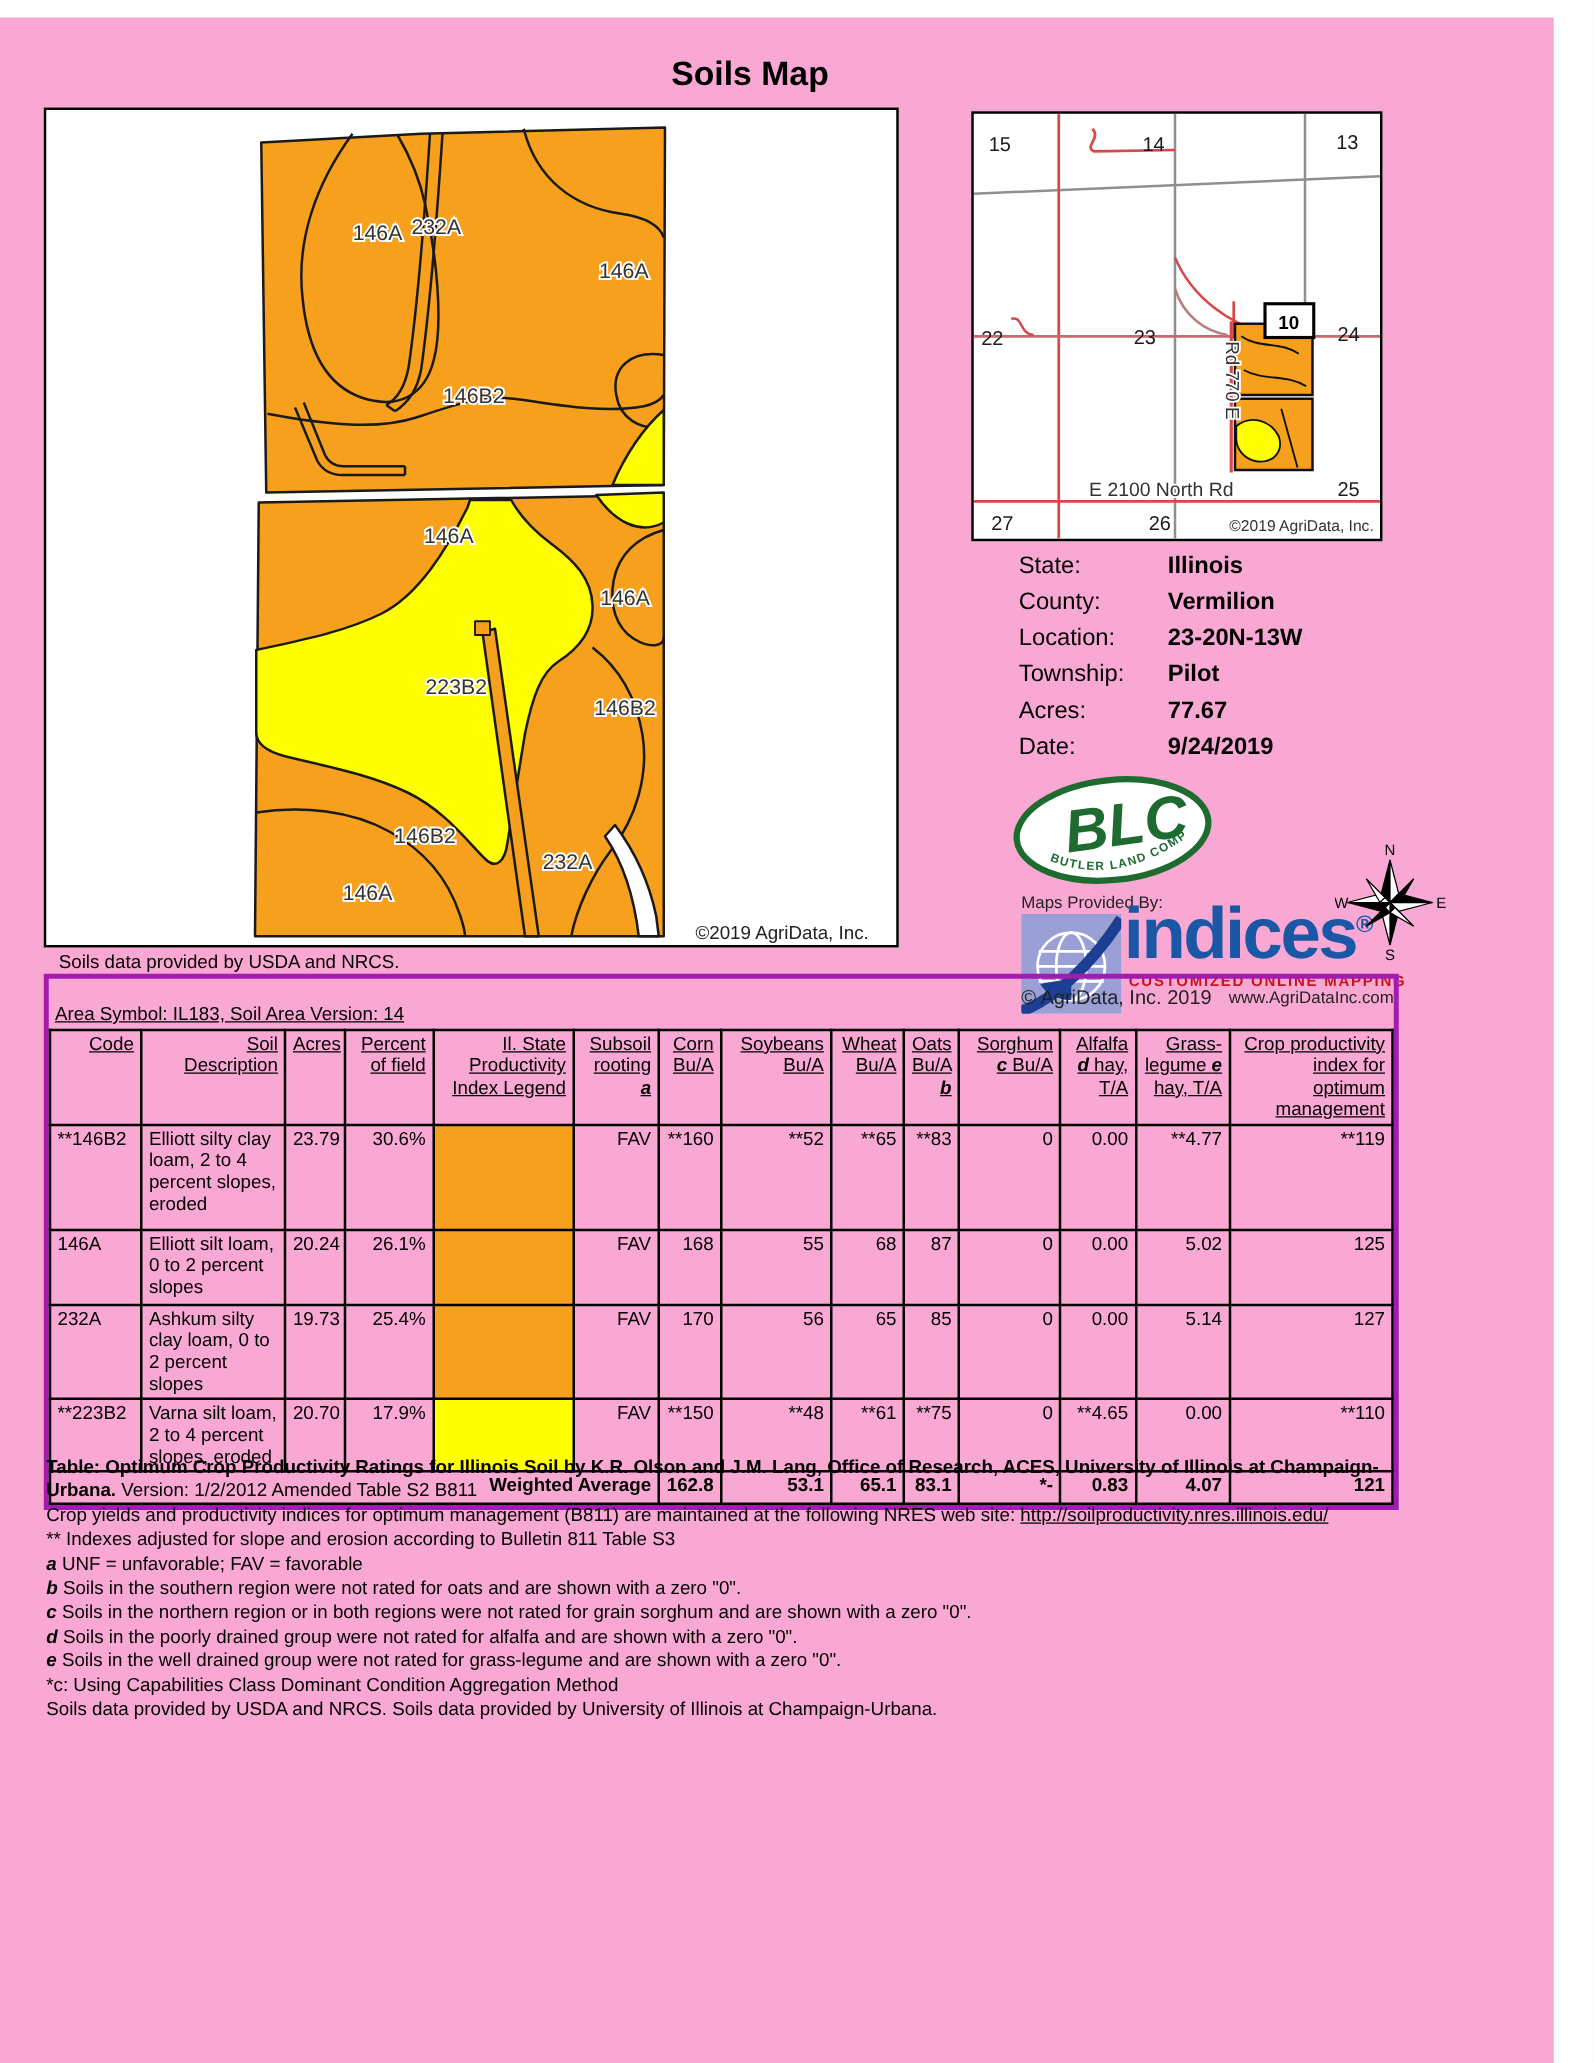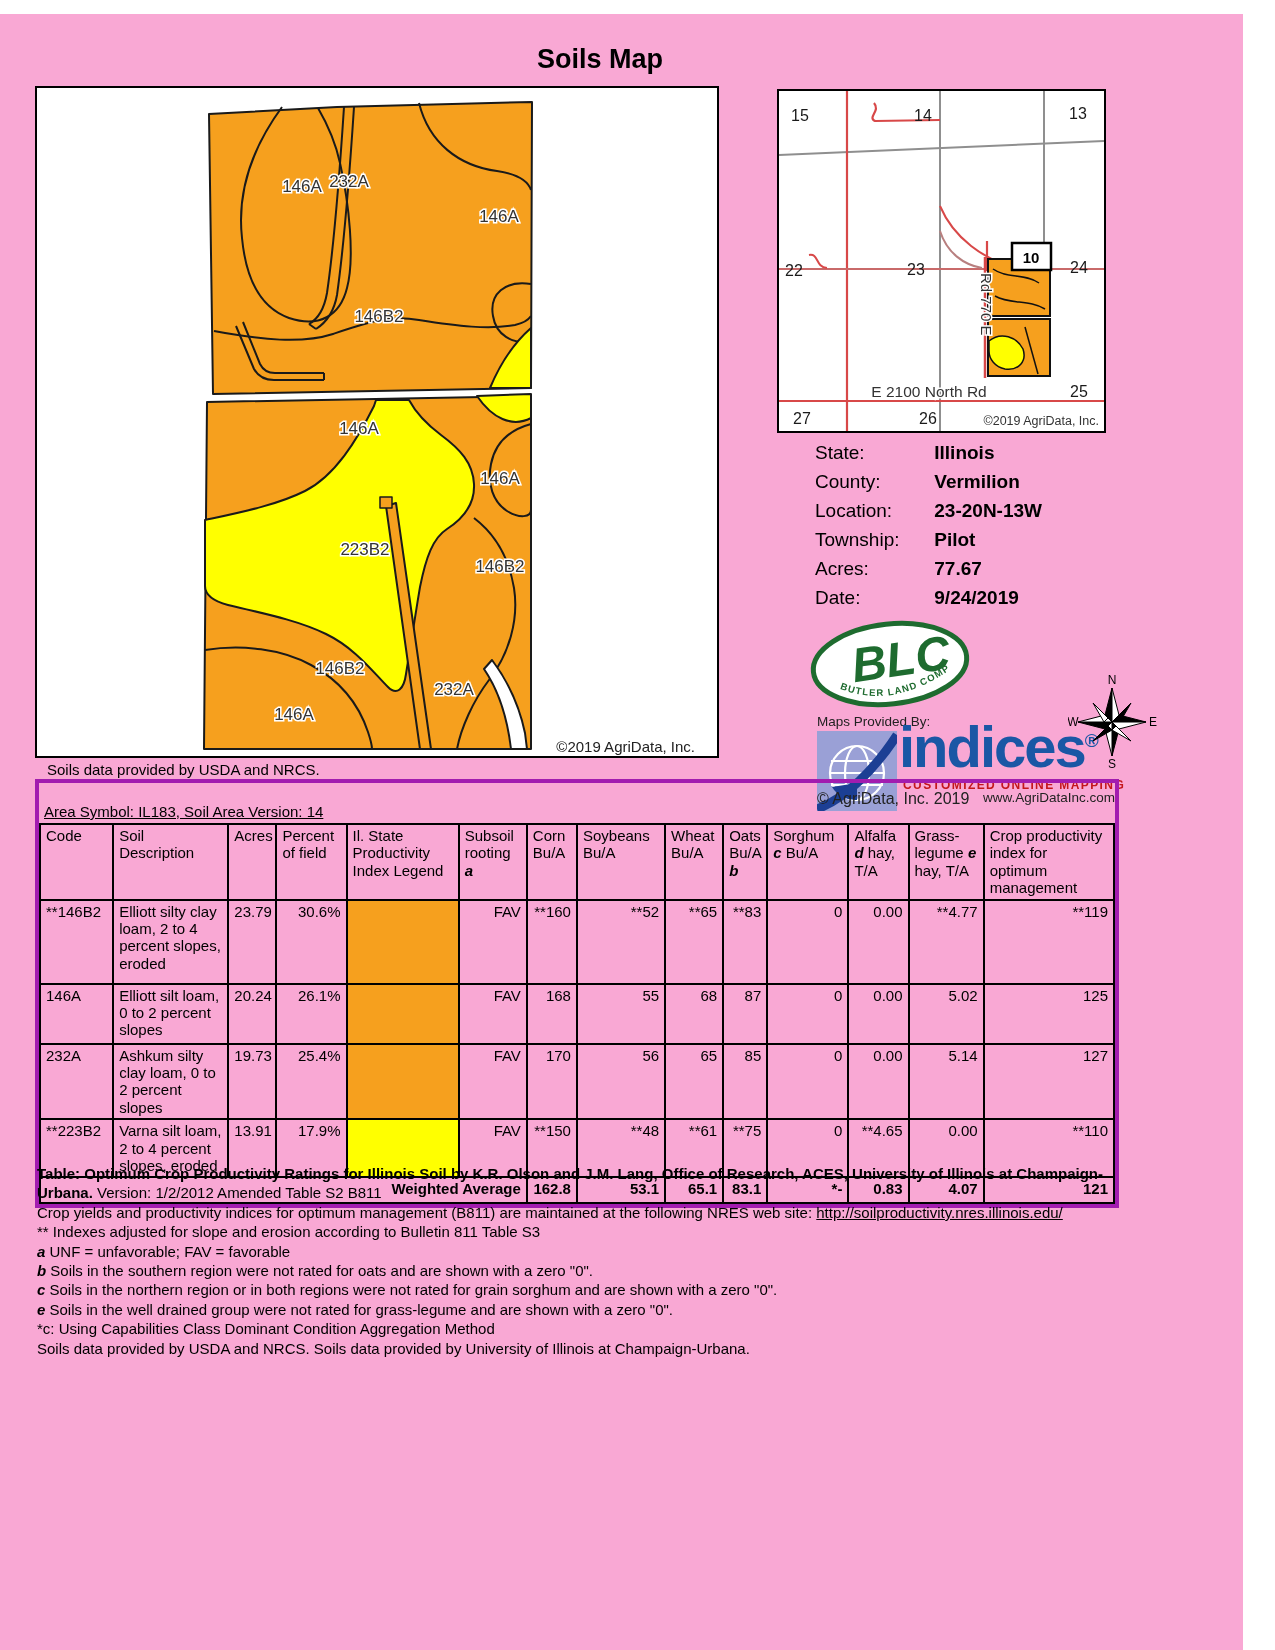--- a/index.html
+++ b/index.html
@@ -32,21 +32,21 @@
   .copyright{position:absolute;left:817px;top:776px;font-size:16px;color:#222;}
   .website{position:absolute;left:983px;top:776px;font-size:13.5px;color:#222;}
   .compass{position:absolute;left:1068px;top:660px;}
   
   .table-wrap{position:absolute;left:35px;top:765px;width:1076px;border:4px solid #a21caf;}
   .area-line{padding:20px 0 3px 5px;font-size:15px;}
   .area-line span{text-decoration:underline;}
   table.soils{border-collapse:collapse;table-layout:fixed;width:100%;}
   table.soils th,table.soils td{border:2px solid #000;font-size:15px;line-height:1.16;
       padding:2px 5px;vertical-align:top;overflow:hidden;}
-  table.soils th{font-weight:normal;text-align:left;}
+  table.soils th{font-weight:normal;text-align:right;text-decoration:underline;}
   td.num{text-align:right;}
   td.code{text-align:left;}
   tr.wavg td{font-weight:bold;}
   td.wlabel{text-align:right;font-weight:bold;}
   
   .footnotes{position:absolute;left:37px;top:1150px;width:1095px;font-size:15px;
              line-height:19.4px;}
   .fb{font-weight:bold;}
   .fi{font-weight:bold;font-style:italic;}
   .ft-link{color:#000;text-decoration:underline;}
@@ -324,21 +324,21 @@
         <td class="num">65</td>
         <td class="num">85</td>
         <td class="num">0</td>
         <td class="num">0.00</td>
         <td class="num">5.14</td>
         <td class="num">127</td>
       </tr>
       <tr style="height:58px">
         <td class="code">**223B2</td>
         <td>Varna silt loam, 2 to 4 percent slopes, eroded</td>
-        <td class="num">13.91</td>
+        <td class="num">20.70</td>
         <td class="num">17.9%</td>
         <td style="background-color: rgb(255, 255, 0);"></td>
         <td class="num">FAV</td>
         <td class="num">**150</td>
         <td class="num">**48</td>
         <td class="num">**61</td>
         <td class="num">**75</td>
         <td class="num">0</td>
         <td class="num">**4.65</td>
         <td class="num">0.00</td>
@@ -359,18 +359,19 @@
       </table>
   </div>
 
   <div class="footnotes">
     <div><span class="fb">Table: Optimum Crop Productivity Ratings for Illinois Soil by K.R. Olson and J.M. Lang, Office of Research, ACES, University of Illinois at Champaign-Urbana.</span><span> Version: 1/2/2012 Amended Table S2 B811</span></div>
     <div><span>Crop yields and productivity indices for optimum management (B811) are maintained at the following NRES web site: </span><a class="ft-link" href="#">http://soilproductivity.nres.illinois.edu/</a></div>
     <div><span>** Indexes adjusted for slope and erosion according to Bulletin 811 Table S3</span></div>
     <div><span class="fi">a</span><span> UNF = unfavorable; FAV = favorable</span></div>
     <div><span class="fi">b</span><span> Soils in the southern region were not rated for oats and are shown with a zero "0".</span></div>
     <div><span class="fi">c</span><span> Soils in the northern region or in both regions were not rated for grain sorghum and are shown with a zero "0".</span></div>
+    <div><span class="fi">d</span><span> Soils in the poorly drained group were not rated for alfalfa and are shown with a zero "0".</span></div>
     <div><span class="fi">e</span><span> Soils in the well drained group were not rated for grass-legume and are shown with a zero "0".</span></div>
     <div><span>*c: Using Capabilities Class Dominant Condition Aggregation Method</span></div>
     <div><span>Soils data provided by USDA and NRCS. Soils data provided by University of Illinois at Champaign-Urbana.</span></div>
   </div>
 
 </div>
 
 </body></html>

